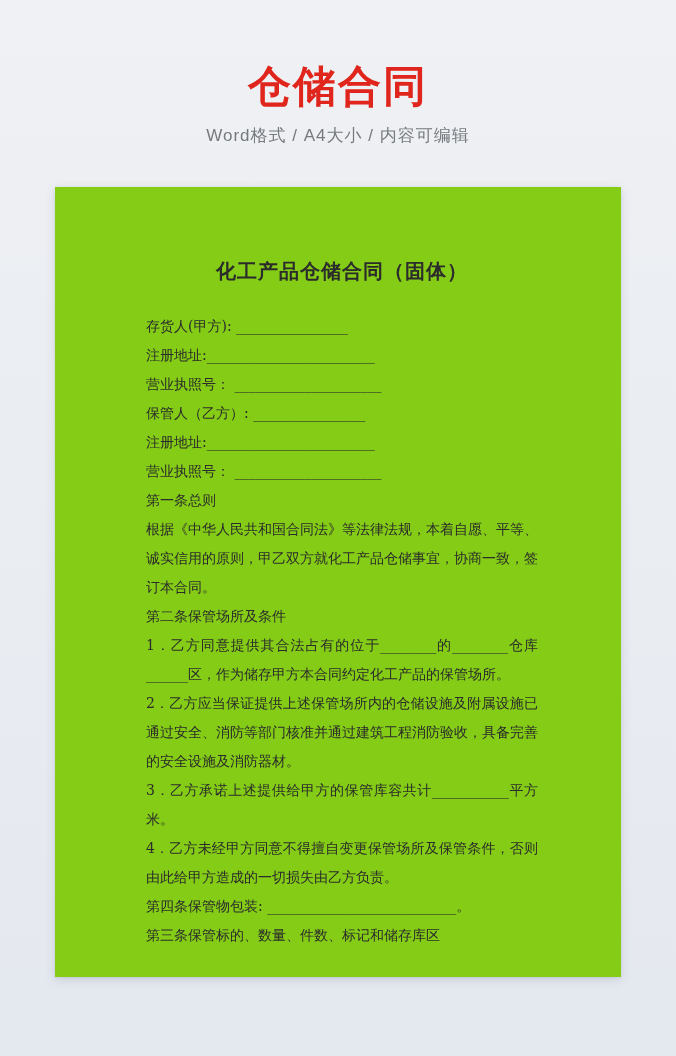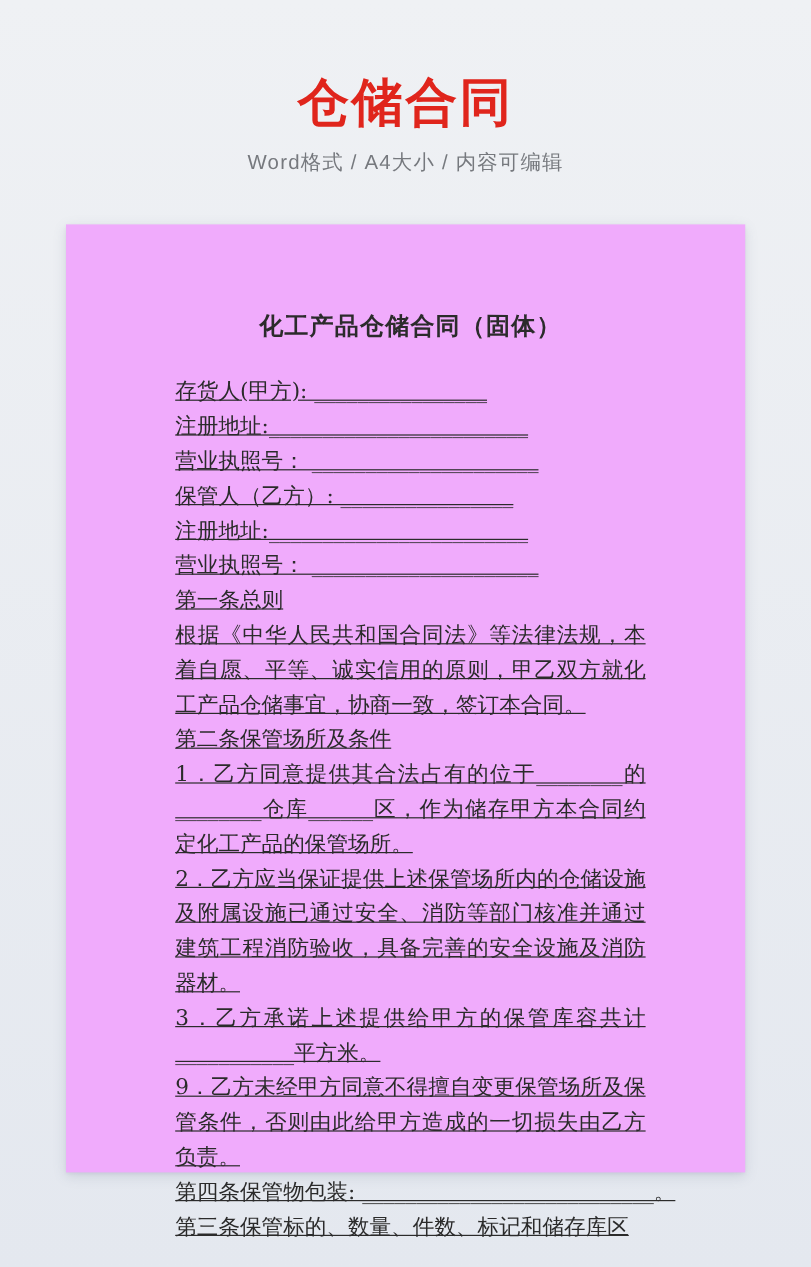--- a/index.html
+++ b/index.html
@@ -42,39 +42,38 @@
     font-weight: 400;
     letter-spacing: 1px;
     color: var(--subtitle-gray);
   }
   .page {
     position: absolute;
     left: 55px;
     top: 187px;
     width: 566px;
     height: 790px;
-    background: #f0abfc;
+    background: #84cc16;
     box-shadow: 0 3px 10px rgba(90, 100, 125, 0.18), 0 1px 3px rgba(90, 100, 125, 0.10);
   }
   .doc {
     padding: 70px 83px 0 91px;
     color: var(--doc-text);
     font-family: "DejaVu Serif", "Liberation Serif", serif;
   }
   .doc-title {
     margin: 0 0 27px 0;
     font-size: 20px;
     line-height: 28px;
     font-weight: 700;
     text-align: center;
     letter-spacing: 1px;
   }
   .doc-body {
-    font-size: 18px;
-    text-decoration: underline;
+    font-size: 14px;
   }
   .doc-line {
     margin: 0;
     line-height: 29px;
   }
   .doc-line.body {
     text-align: justify;
   }
   .doc-line.field, .doc-line.heading {
     text-align: left;
@@ -98,18 +97,18 @@
         <p class="doc-line field">营业执照号： _____________________</p>
         <p class="doc-line field">保管人（乙方）: ________________</p>
         <p class="doc-line field">注册地址:________________________</p>
         <p class="doc-line field">营业执照号： _____________________</p>
         <p class="doc-line heading">第一条总则</p>
         <p class="doc-line body">根据《中华人民共和国合同法》等法律法规，本着自愿、平等、诚实信用的原则，甲乙双方就化工产品仓储事宜，协商一致，签订本合同。</p>
         <p class="doc-line heading">第二条保管场所及条件</p>
         <p class="doc-line body">1．乙方同意提供其合法占有的位于________的________仓库______区，作为储存甲方本合同约定化工产品的保管场所。</p>
         <p class="doc-line body">2．乙方应当保证提供上述保管场所内的仓储设施及附属设施已通过安全、消防等部门核准并通过建筑工程消防验收，具备完善的安全设施及消防器材。</p>
         <p class="doc-line body">3．乙方承诺上述提供给甲方的保管库容共计___________平方米。</p>
-        <p class="doc-line body">9．乙方未经甲方同意不得擅自变更保管场所及保管条件，否则由此给甲方造成的一切损失由乙方负责。</p>
+        <p class="doc-line body">4．乙方未经甲方同意不得擅自变更保管场所及保管条件，否则由此给甲方造成的一切损失由乙方负责。</p>
         <p class="doc-line field">第四条保管物包装: ___________________________。</p>
         <p class="doc-line heading">第三条保管标的、数量、件数、标记和储存库区</p>
       </div>
   </div>
 </div>
 
 </body></html>

